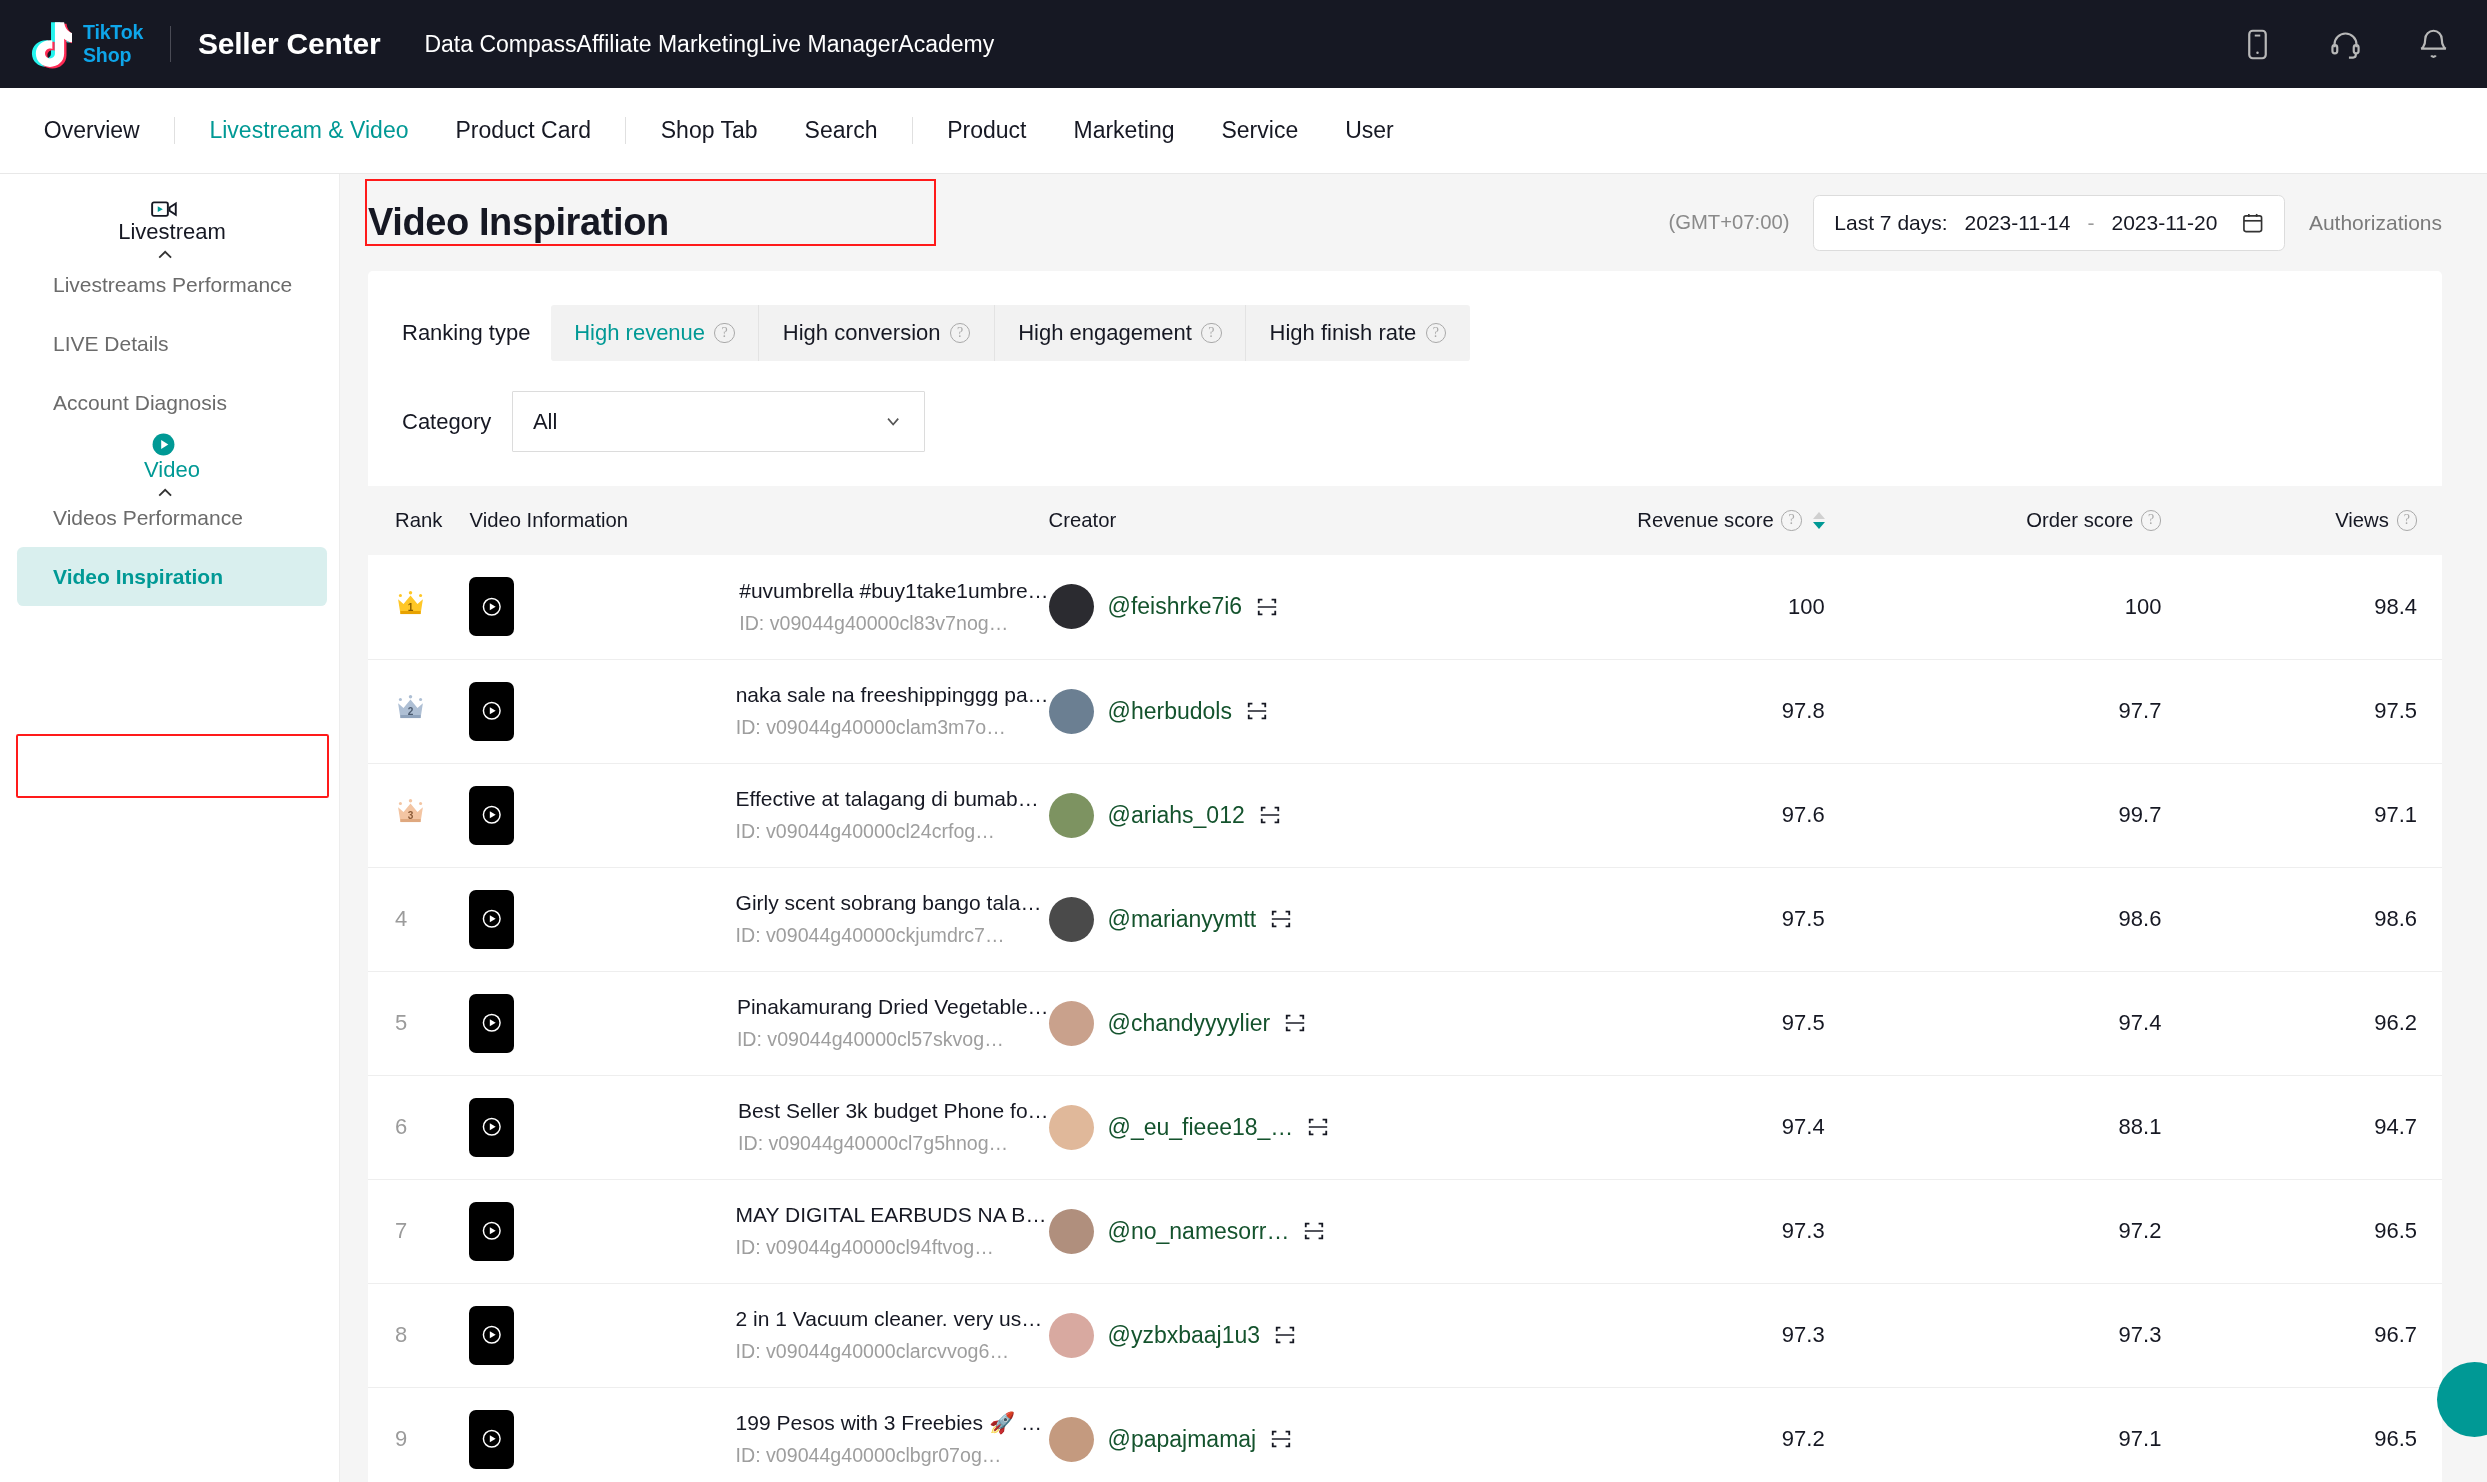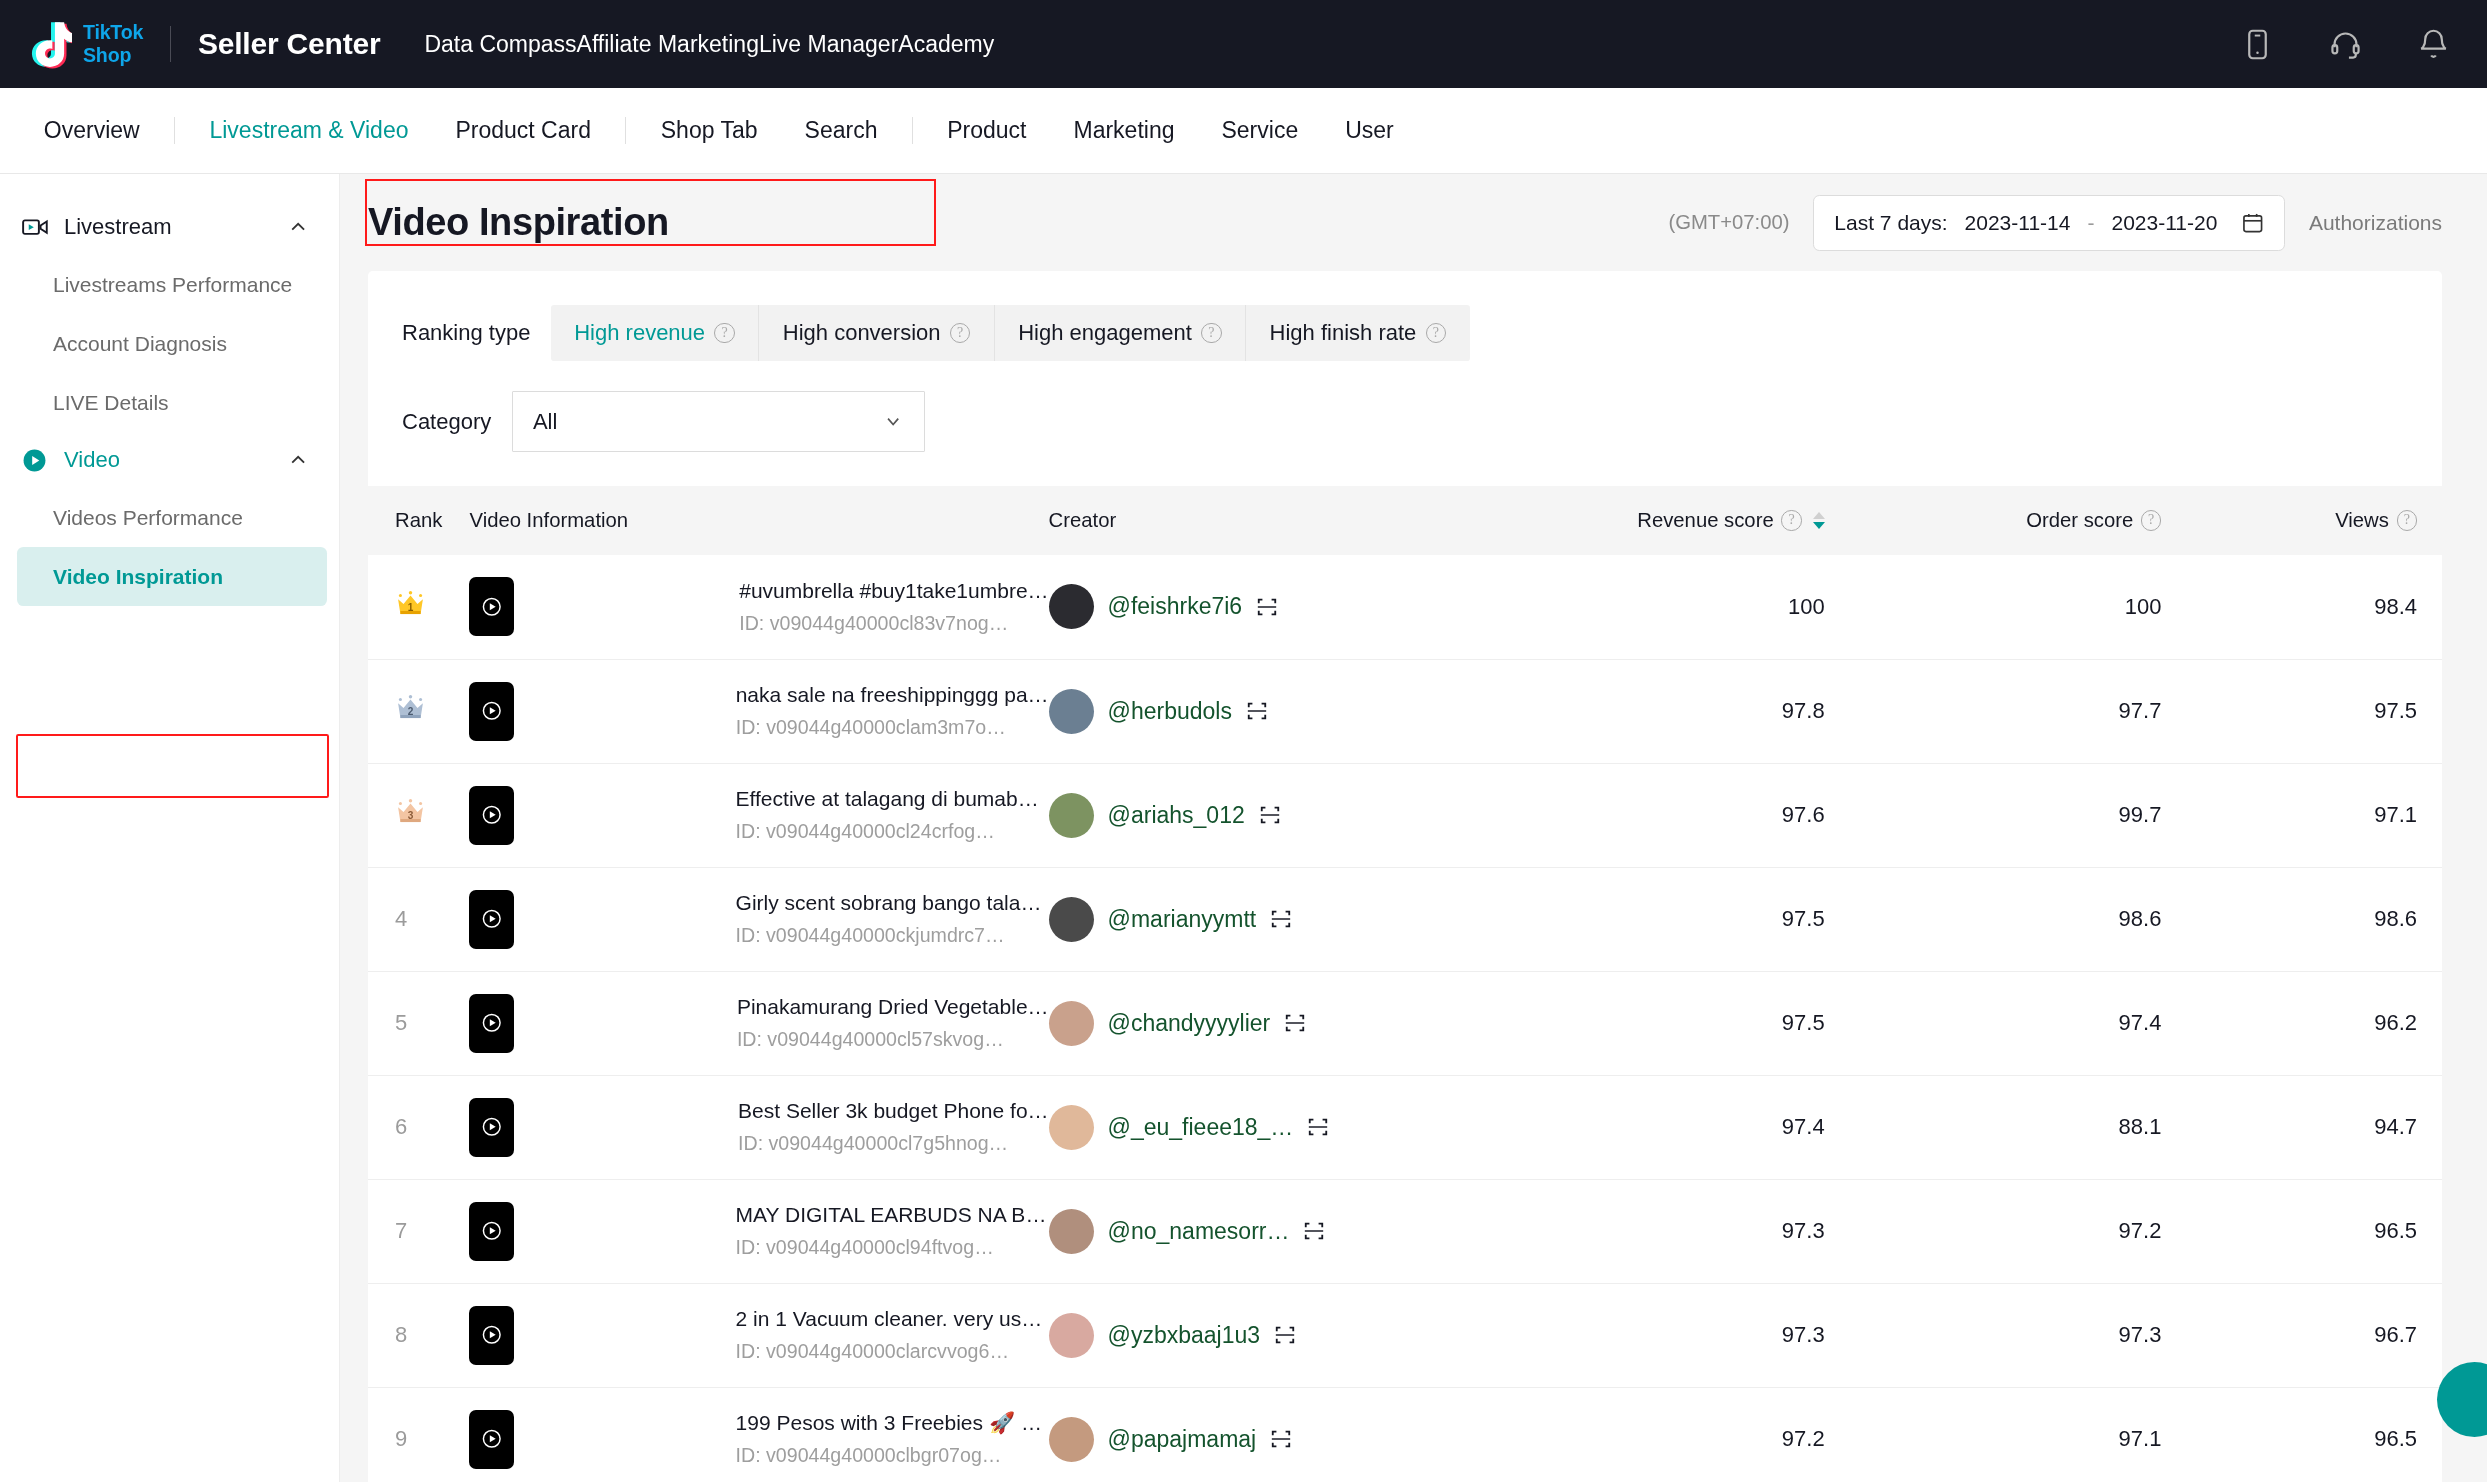--- a/index.html
+++ b/index.html
@@ -70,21 +70,21 @@
   
   .body-split { display: flex; height: calc(1482px - 88px - 86px); }
 
   
   .sidebar {
     width: 340px; flex: none; background: #fff;
     border-right: 0.8px solid #ededed; padding-top: 25px; position: relative;
   }
   .side-group {
     display: flex; align-items: center; height: 56px;
-    padding: 0 31px 0 22px; cursor: pointer;
+    padding: 0 31px 0 22px; cursor: pointer; flex-direction: column;
   }
   .side-group .gicon { width: 28px; flex: none; display: flex; align-items: center; }
   .side-group .glabel {
     font-size: 22px; color: #161823; margin-left: 14px; flex: 1;
     white-space: nowrap;
   }
   .side-group.teal .glabel { color: #009995; }
   .chev { width: 20.3px; height: 20.3px; flex: none; }
   .side-item {
     height: 59px; display: flex; align-items: center;
@@ -301,22 +301,22 @@
         </svg>
       </span>
       <span class="glabel">Livestream</span>
       <span class="chev">
         <svg viewBox="0 0 24 24" fill="none" stroke="#333" stroke-width="2.2">
             <path d="M5 15l7-7 7 7"></path>
           </svg>
       </span>
     </div>
     <div class="side-item">Livestreams Performance</div>
+    <div class="side-item">LIVE Details</div>
     <div class="side-item">Account Diagnosis</div>
-    <div class="side-item">LIVE Details</div>
 
     <div class="side-group teal">
       <span class="gicon">
         <svg viewBox="0 0 24 24" width="25" height="25">
           <circle cx="12" cy="12" r="10.5" fill="#009995"></circle>
           <path d="M9.8 7.6 L16.6 12 L9.8 16.4 z" fill="#ffffff"></path>
         </svg>
       </span>
       <span class="glabel">Video</span>
       <span class="chev">

